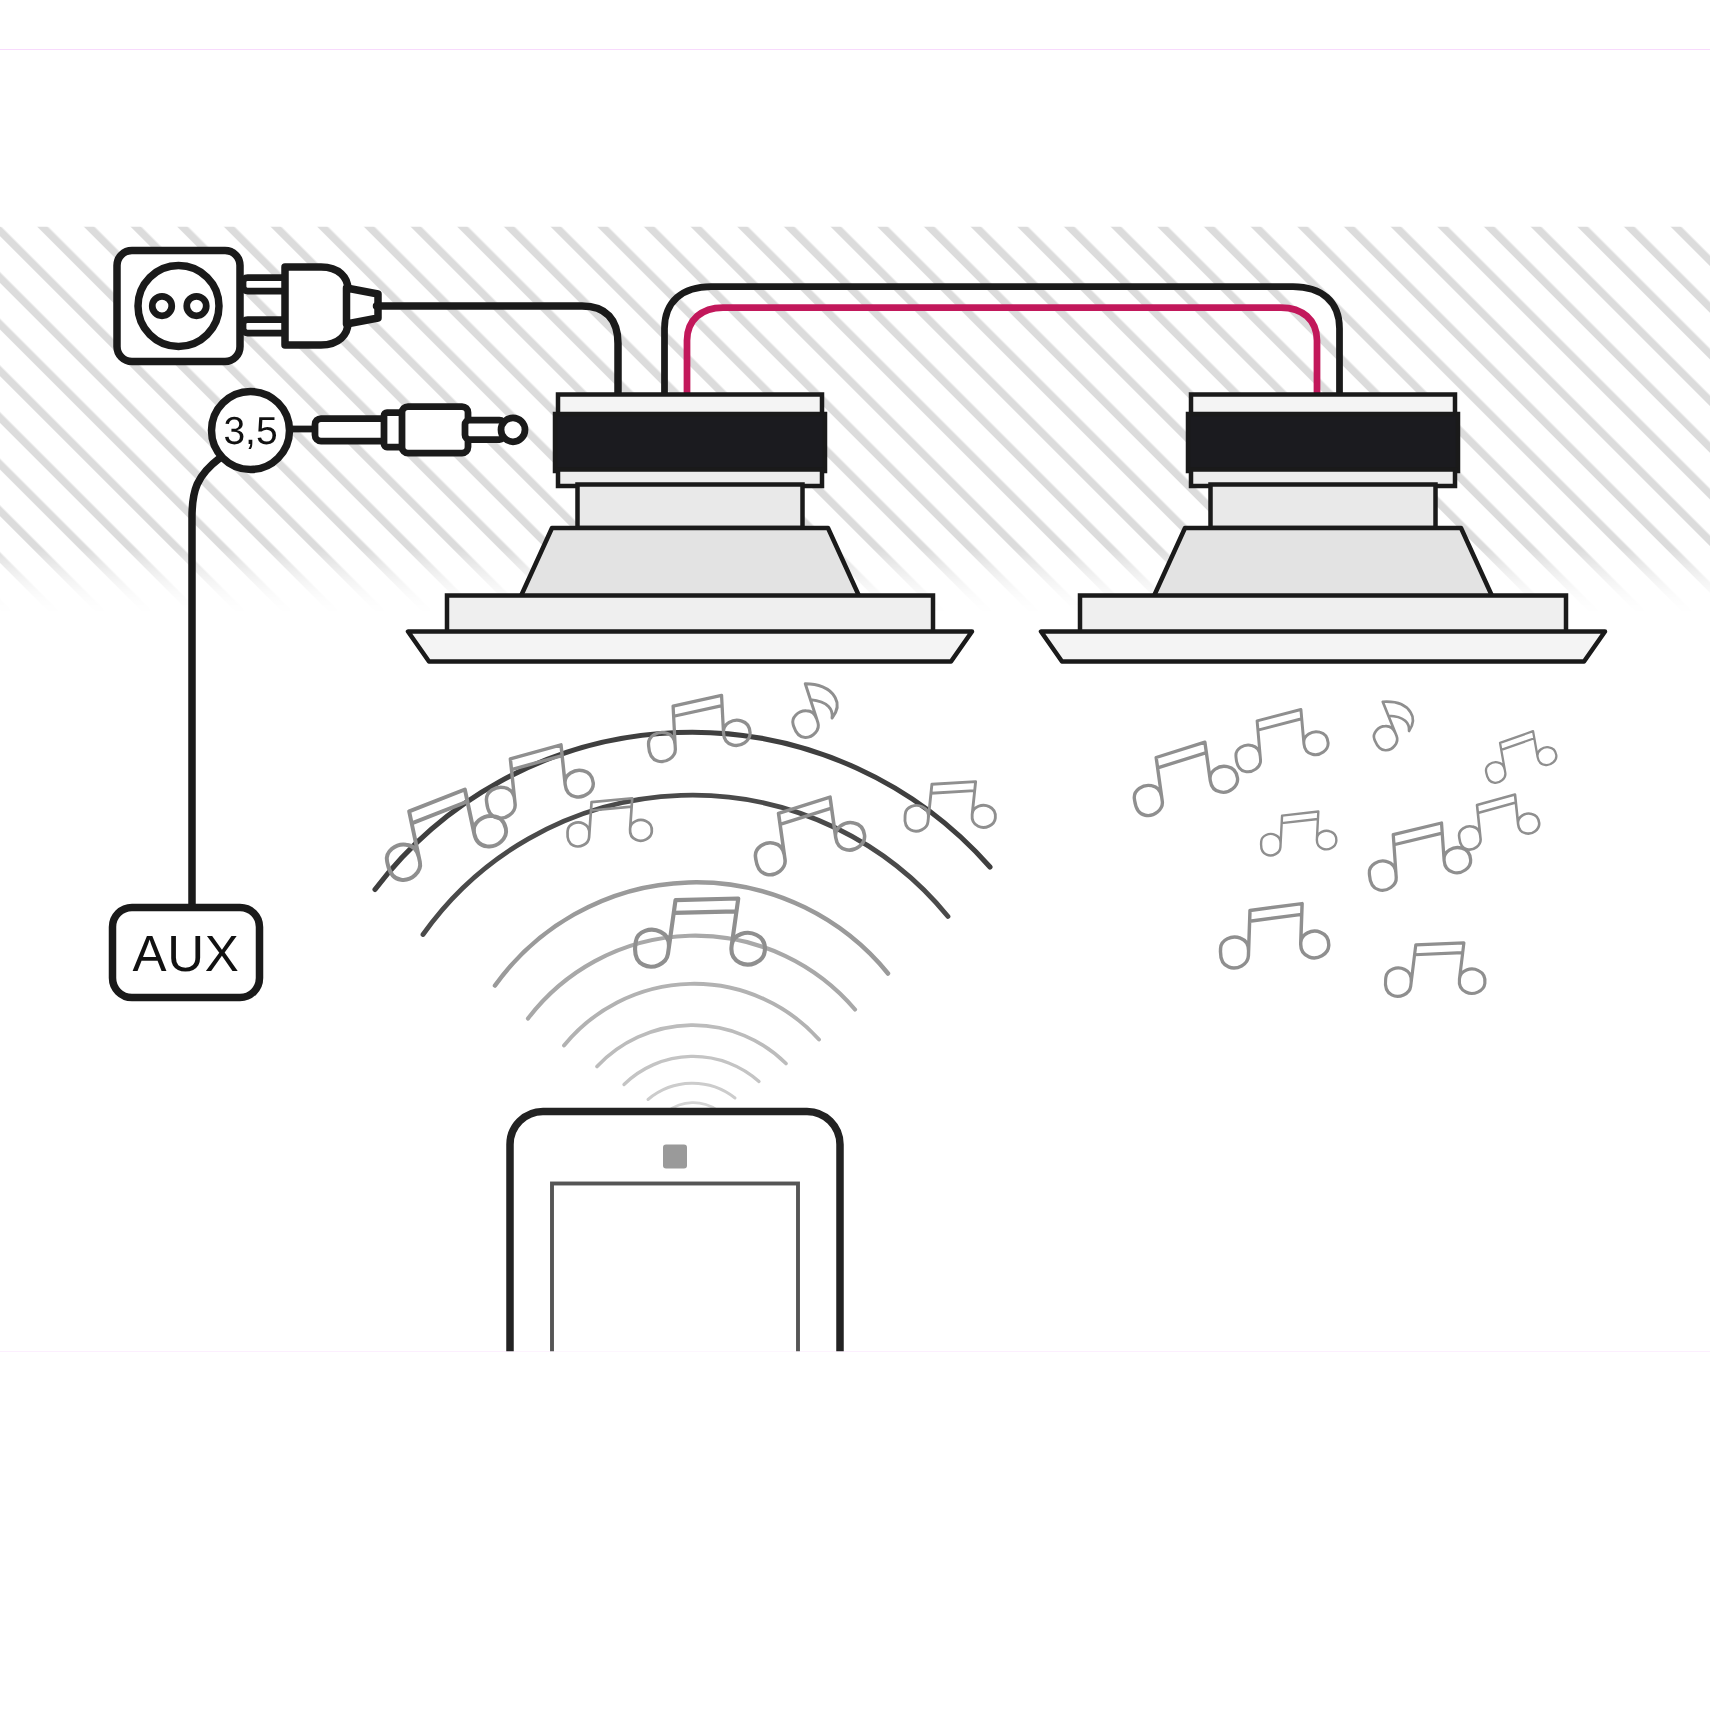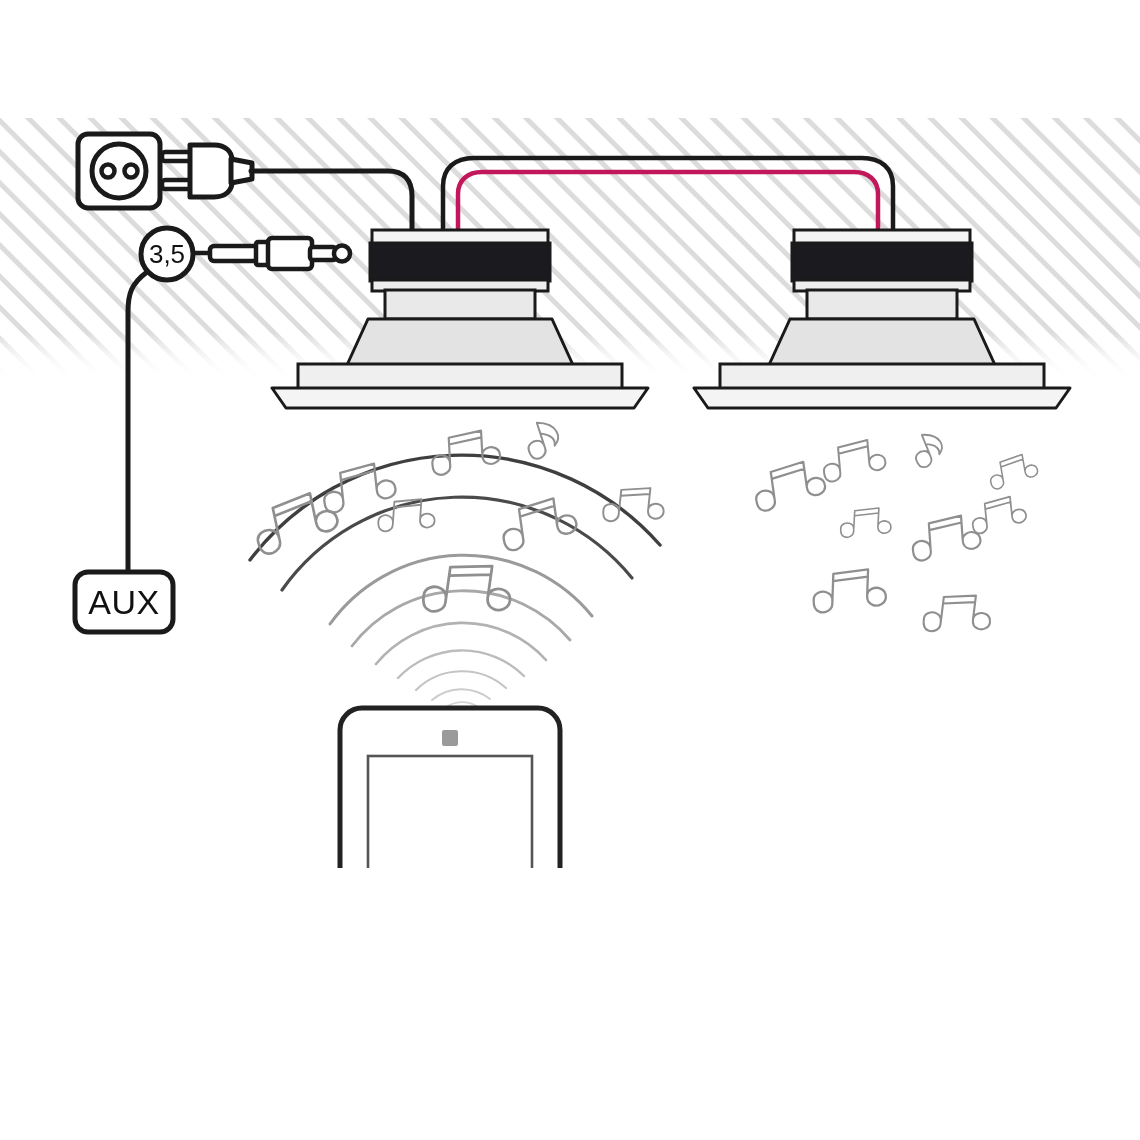--- a/index.html
+++ b/index.html
@@ -10,20 +10,21 @@
   }
   body {
     font-family: "Liberation Sans", sans-serif;
   }
   #stage {
     position: relative;
     width: 1140px;
     height: 868px;
     background: #f0abfc;
     overflow: hidden;
+    margin-top: 33px;
   }
   #diagram {
     position: absolute;
     left: 0;
     top: 0;
     width: 1140px;
     height: 1140px;
     display: block;
   }
   .lbl {

